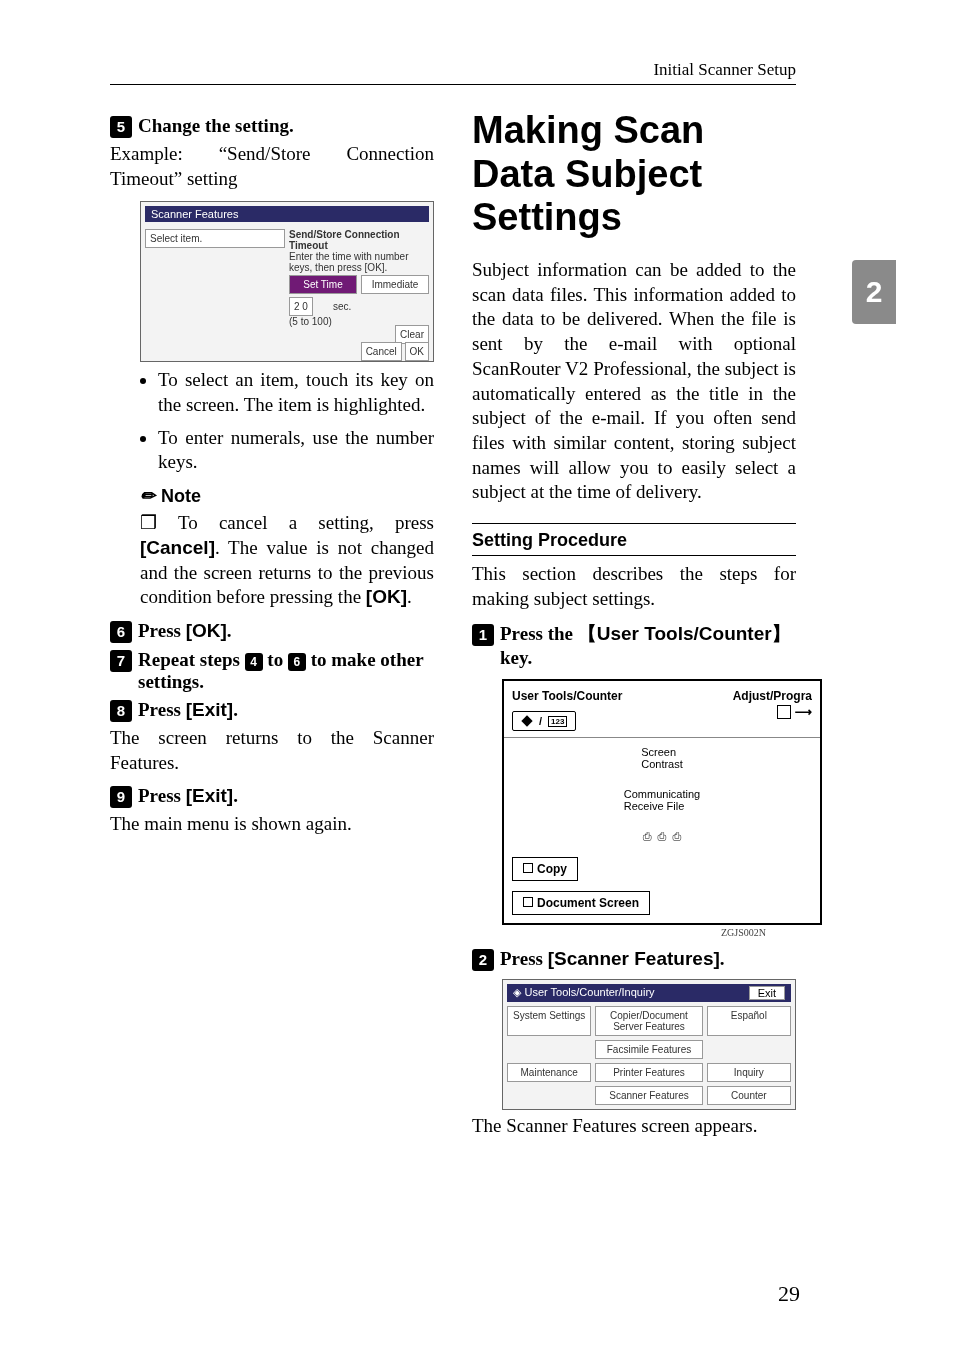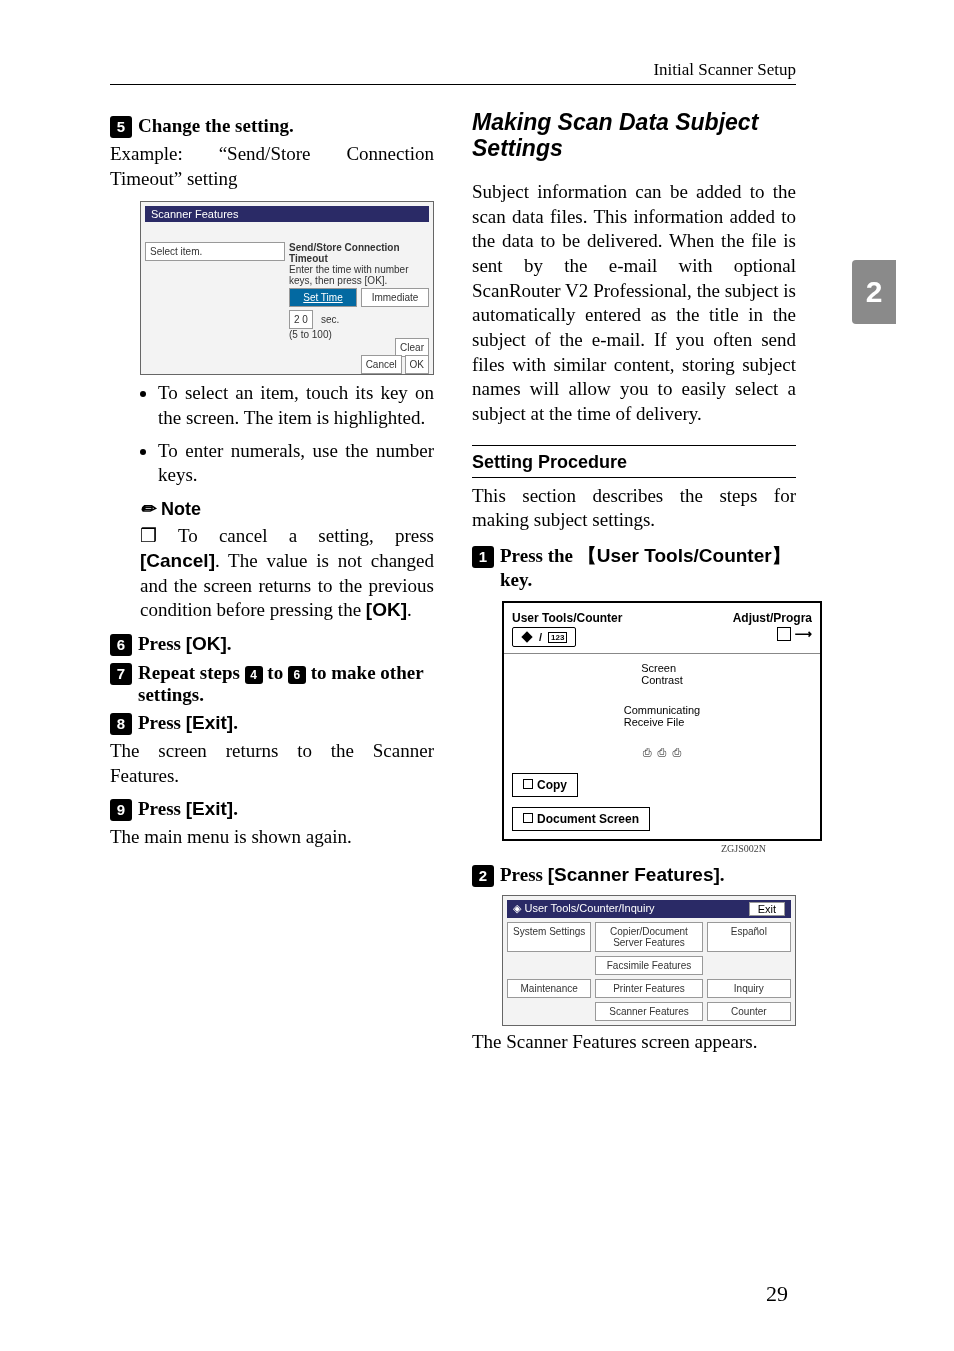--- a/index.html
+++ b/index.html
@@ -66,24 +66,23 @@
     font-family: Arial, sans-serif; font-weight: bold; font-size: 18px;
     margin: 10px 0 4px 30px;
   }
   .note-icon { font-style: italic; font-family: Georgia, serif; }
   .note-list { list-style: none; margin: 0 0 10px 30px; padding: 0; font-size: 19px; line-height: 1.3; text-align: justify; }
   .note-list li::before { content: "❒ "; }
   .sans-bold { font-family: Arial, sans-serif; font-weight: bold; }
   h2.section {
     font-family: Arial, sans-serif;
     font-weight: bold;
-    font-size: 23px;
+    font-size: 38px;
     line-height: 1.15;
     margin: 0 0 18px 0;
-    font-style: italic;
   }
   .hr-thin { border: none; border-top: 1px solid #000; margin: 18px 0 6px 0; }
   h3.sub {
     font-family: Arial, sans-serif;
     font-weight: bold;
     font-size: 18px;
     margin: 4px 0 4px 0;
   }
   .side-tab {
     position: absolute;
@@ -96,35 +95,35 @@
     font-family: Arial, sans-serif;
     font-weight: bold;
     font-size: 30px;
     display: flex;
     align-items: center;
     justify-content: center;
     border-radius: 4px 0 0 4px;
   }
   .page-num {
     position: absolute;
-    right: 108px;
+    right: 96px;
     bottom: 44px;
     font-size: 22px;
   }
   .key-bracket { font-family: Arial, sans-serif; font-weight: bold; }
   .caption-tiny { text-align: right; font-size: 10px; color: #444; margin: 2px 30px 10px 0; }
   .panel-illust {
     margin: 10px 0 0 30px;
     border: 2px solid #000;
     width: 320px;
     padding: 8px;
     background: #fff;
   }
   .panel-row1 { display:flex; justify-content: space-between; align-items:flex-start; font-family: Arial,sans-serif; font-size:12px; font-weight:bold; }
-  .panel-ut { display:flex; flex-direction:column; align-items:flex-start; gap:2px; }
+  .panel-ut { display:flex; flex-direction:column; align-items:flex-start; gap:8px; }
   .panel-btn { border:1px solid #000; padding:3px 8px; font-family: Arial,sans-serif; font-size:11px; font-weight:bold; border-radius:2px; display:flex; align-items:center; gap:6px; }
   .panel-strip { display:flex; gap:18px; align-items:center; margin:8px 0; font-family: Arial,sans-serif; font-size:11px; font-weight:normal;flex-direction:column; }
   .panel-copy, .panel-doc { border:1px solid #000; padding:4px 10px; font-family: Arial,sans-serif; font-size:12px; font-weight:bold; margin-top:6px; display:inline-block; }
   .panel-sep { border-top:1px solid #888; margin:6px -8px; }
   .ut-screenshot {
     margin: 8px 0 4px 30px;
     border: 1px solid #666;
     background: #f3f3f3;
     padding: 4px;
     font-family: Arial, sans-serif;
@@ -150,32 +149,32 @@
         <span class="step-num">5</span>
         <span class="step-text">Change the setting.</span>
       </div>
       <p class="body-p indent">Example: “Send/Store Connection Timeout” setting</p>
 
       <div class="ut-screenshot" style="margin-left:30px;">
         <div class="ut-top">
           <span>Scanner Features</span>
           <span></span>
         </div>
-        <div style="display:flex; gap:4px; margin-top:20px;">
+        <div style="display:flex; gap:4px; margin-top:7px;">
           <div style="flex:1;">
             <div class="ut-cell" style="text-align:left;">Select item.</div>
           </div>
           <div style="flex:1;">
             <div style="font-weight:bold;">Send/Store Connection Timeout</div>
             <div>Enter the time with number keys, then press [OK].</div>
             <div style="display:flex; gap:4px; margin-top:2px;">
-              <span class="ut-cell" style="background:#0369a1;color:#fff;flex:1;text-decoration:underline;">Set Time</span>
+              <span class="ut-cell" style="background:#701a75;color:#fff;flex:1;">Set Time</span>
               <span class="ut-cell" style="flex:1;">Immediate</span>
             </div>
-            <div style="margin-top:3px; display:flex; align-items:center; gap:8px;">
+            <div style="margin-top:3px; display:flex; align-items:center; gap:20px;">
               <span class="ut-cell">2 0</span>
               <span>sec.</span>
             </div>
             <div>(5 to 100)</div>
             <div style="text-align:right; margin-top:2px;">
               <span class="ut-cell">Clear</span>
             </div>
             <div style="text-align:right; margin-top:6px;">
               <span class="ut-cell">Cancel</span>
               <span class="ut-cell">OK</span>

